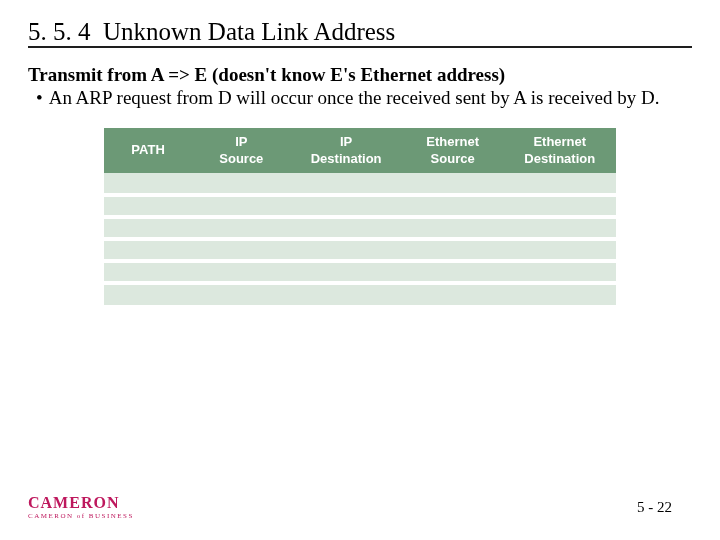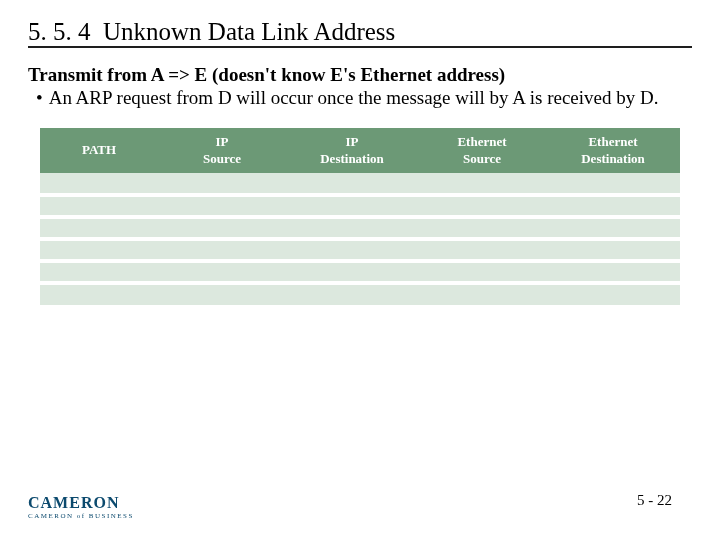--- a/index.html
+++ b/index.html
@@ -28,23 +28,23 @@
   .bullet-wrap {
     font-size: 19px;
     line-height: 1.28;
     padding-left: 22px;
     text-indent: -14px;
     margin-bottom: 18px;
   }
   .bullet-dot { padding-right: 6px; }
   table.data {
     border-collapse: collapse;
-    width: 640px;
+    width: 512px;
     margin: 0 auto;
-    font-family: Liberation Serif, serif;
+    font-family: Liberation Sans, sans-serif;
     font-size: 13px;
   }
   table.data th {
     background: #6c9976;
     color: #ffffff;
     font-weight: bold;
     text-align: center;
     padding: 6px 4px;
     height: 44px;
     vertical-align: middle;
@@ -59,55 +59,55 @@
   .col1 { width: 118px; }
   .col2 { width: 128px; }
   .col3 { width: 132px; }
   .col4 { width: 128px; }
   .col5 { width: 134px; }
   .footer-logo {
     position: absolute;
     left: 28px;
     bottom: 20px;
     font-family: "Trajan Pro", "Times New Roman", serif;
-    color: #0c4a6e;
+    color: #be185d;
     line-height: 1;
   }
   .footer-logo .big {
     font-size: 16px;
     letter-spacing: 1px;
     font-weight: 600;
   }
   .footer-logo .small {
     font-size: 7px;
     letter-spacing: 1.5px;
     display: block;
     margin-top: 2px;
   }
   .page-num {
     position: absolute;
     right: 48px;
-    bottom: 31px;
+    bottom: 24px;
     font-size: 15px;
     font-family: "Times New Roman", serif;
   }
 </style>
 </head>
 <body>
 
 <div class="title">
   <span>5. 5. 4</span>
   &nbsp;<span>Unknown Data Link Address</span>
 </div>
 <hr class="title-rule">
 
 <div class="subtitle">Transmit from A =&gt; E (doesn't know E's Ethernet address)</div>
 
 <div class="bullet-wrap">
-  <span class="bullet-dot">•</span><span>An ARP request from D will occur once the message will by A is received by D.</span>
+  <span class="bullet-dot">•</span><span>An ARP request from D will occur once the received sent by A is received by D.</span>
 </div>
 
 <table class="data">
   <thead>
     <tr>
       <th class="col1">PATH</th>
       <th class="col2">IP<br>Source</th>
       <th class="col3">IP<br>Destination</th>
       <th class="col4">Ethernet<br>Source</th>
       <th class="col5">Ethernet<br>Destination</th>

